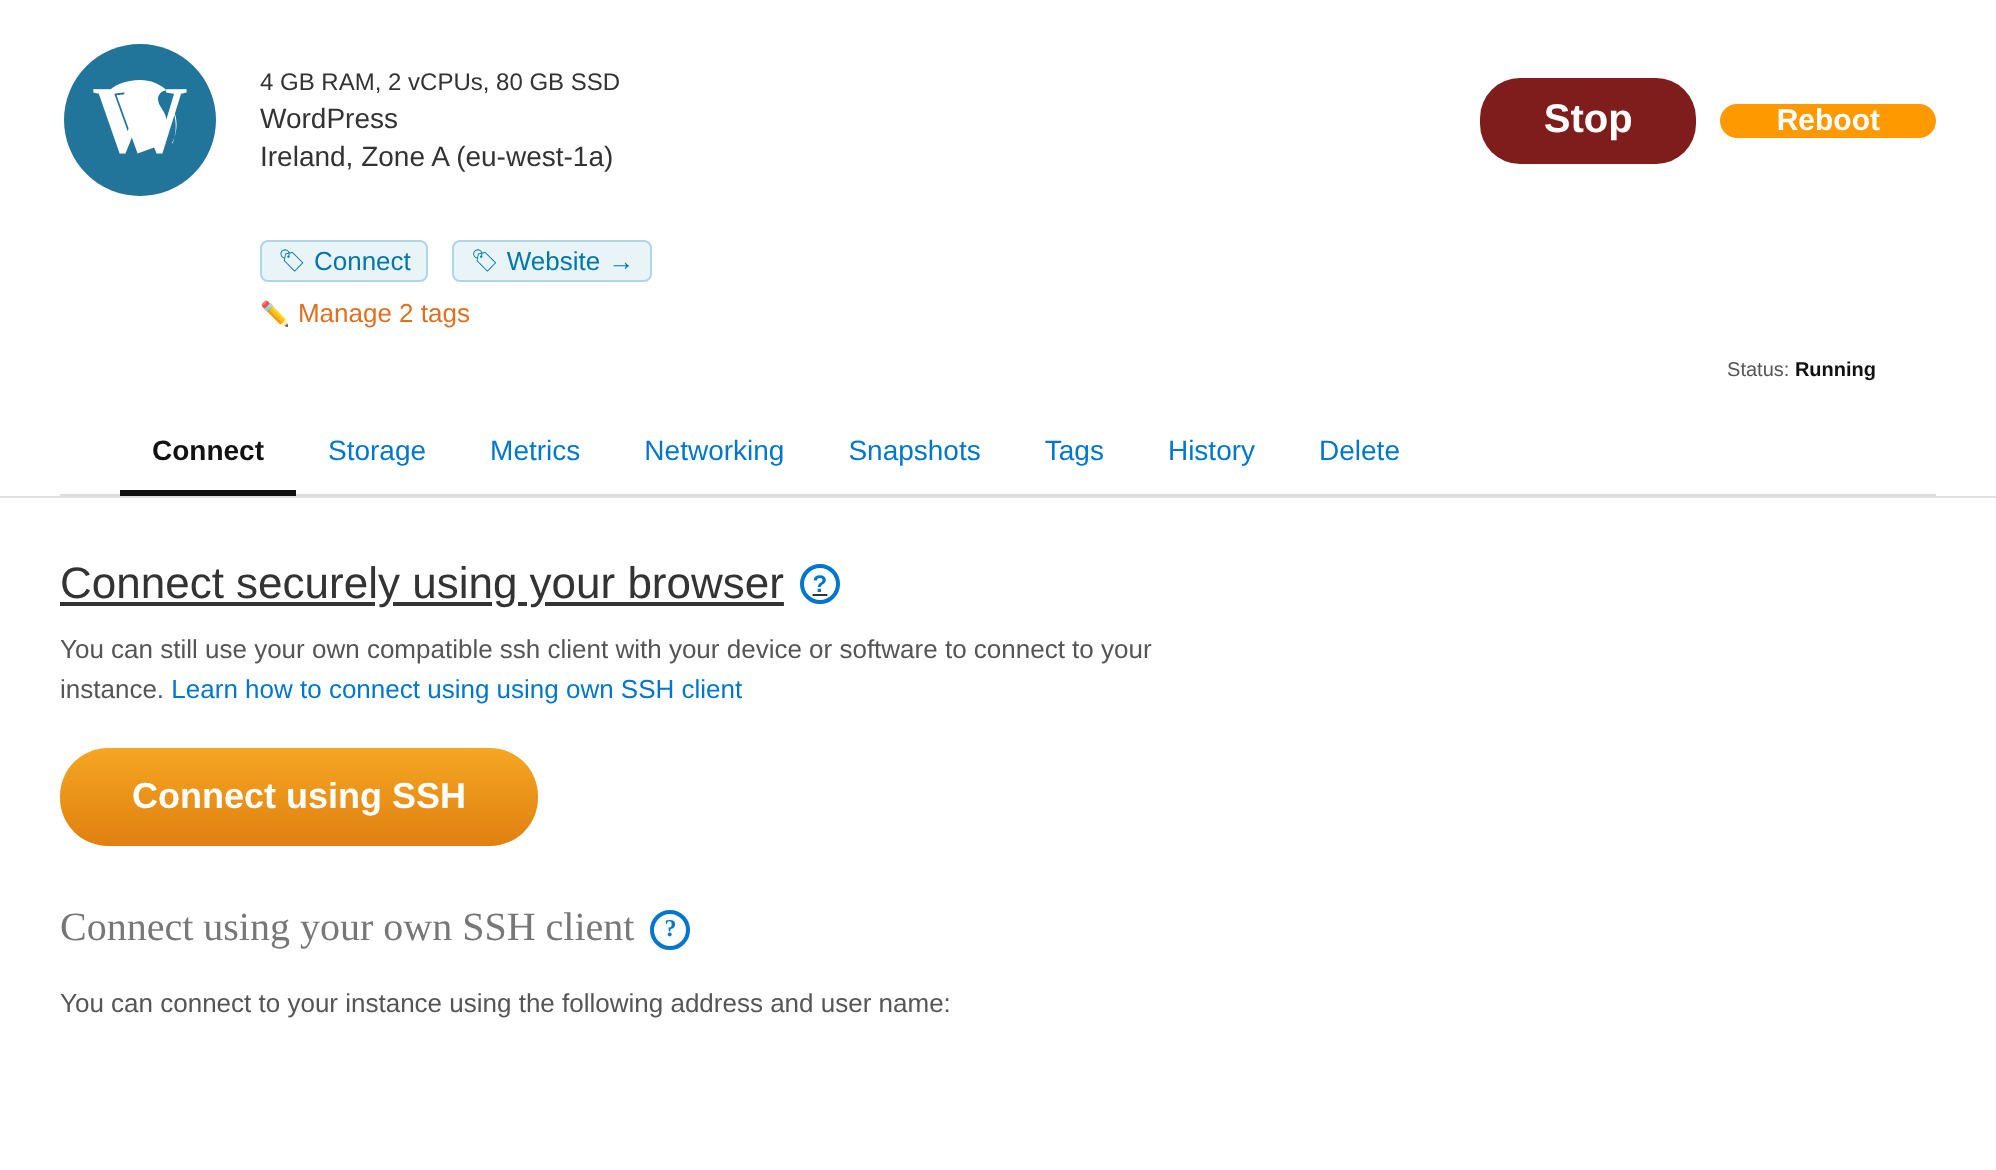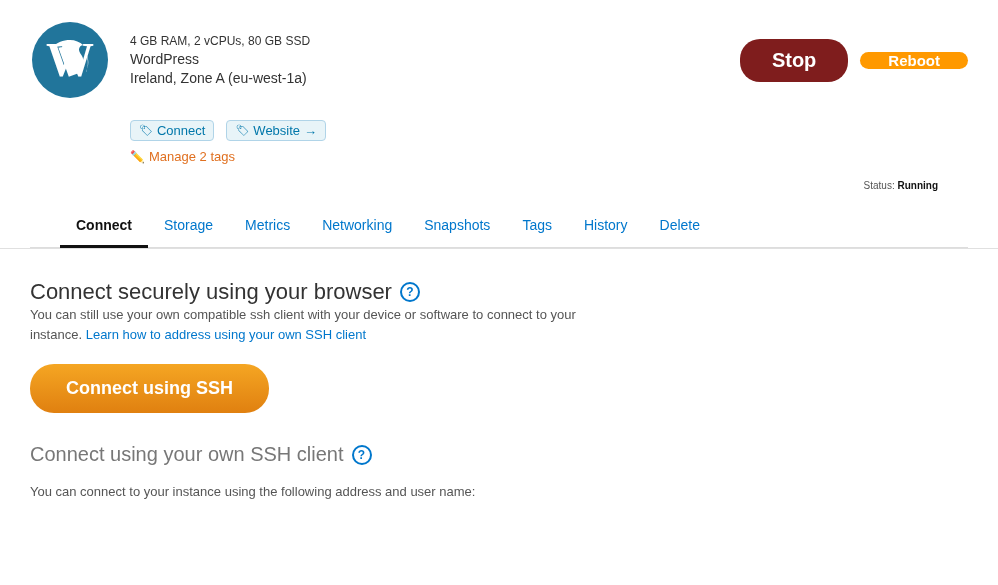--- a/index.html
+++ b/index.html
@@ -154,23 +154,25 @@
     }
     
     .content-area {
       padding: 30px 30px;
     }
     
     .section-title {
       font-size: 22px;
       color: #333;
       font-weight: 400;
+      margin-bottom: 10px;
       display: flex;
       align-items: center;
       gap: 8px;
+      text-decoration: underline;
     }
     
     .help-icon {
       display: inline-flex;
       align-items: center;
       justify-content: center;
       width: 20px;
       height: 20px;
       border: 2px solid #0077cc;
       border-radius: 50%;
@@ -207,20 +209,21 @@
     }
     
     .section-title-2 {
       font-size: 20px;
       color: #777;
       font-weight: 400;
       margin-bottom: 0;
       display: flex;
       align-items: center;
       gap: 8px;
+      font-family: Liberation Serif, serif;
     }
     
     .section-desc-2 {
       font-size: 13px;
       color: #555;
       max-width: 580px;
       line-height: 1.5;
       margin-top: 16px;
     }
   </style>
@@ -282,21 +285,21 @@
   </nav>
 </div>
 
 <div class="content-area">
   <h2 class="section-title">
     <span>Connect securely using your browser</span>
     <span class="help-icon">?</span>
   </h2>
   <p class="section-desc">
     <span>You can still use your own compatible ssh client with your device or software to connect to your instance.</span>
-    <a href="#">Learn how to address using your own SSH client</a>
+    <a href="#">Learn how to connect using using own SSH client</a>
   </p>
   <button class="btn-connect-ssh">Connect using SSH</button>
 
   <h3 class="section-title-2">
     <span>Connect using your own SSH client</span>
     <span class="help-icon">?</span>
   </h3>
   <p class="section-desc-2">
     <span>You can connect to your instance using the following address and user name:</span>
   </p>

